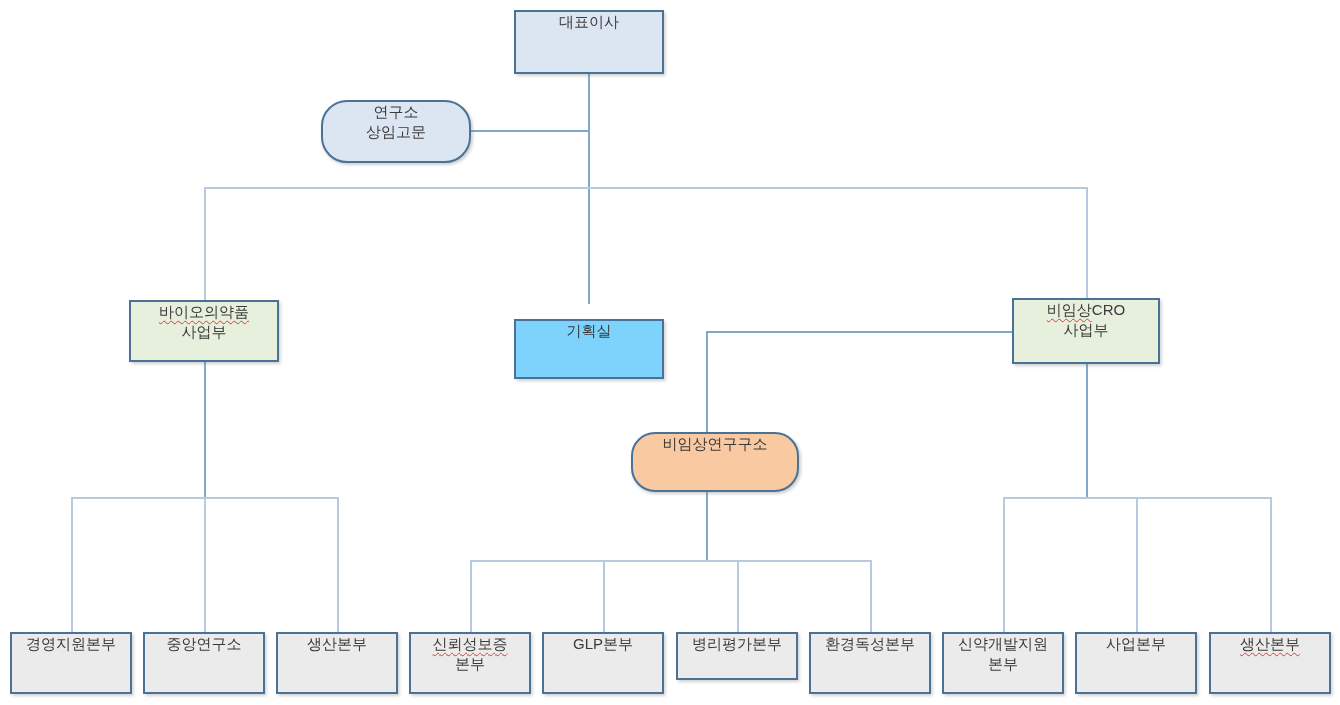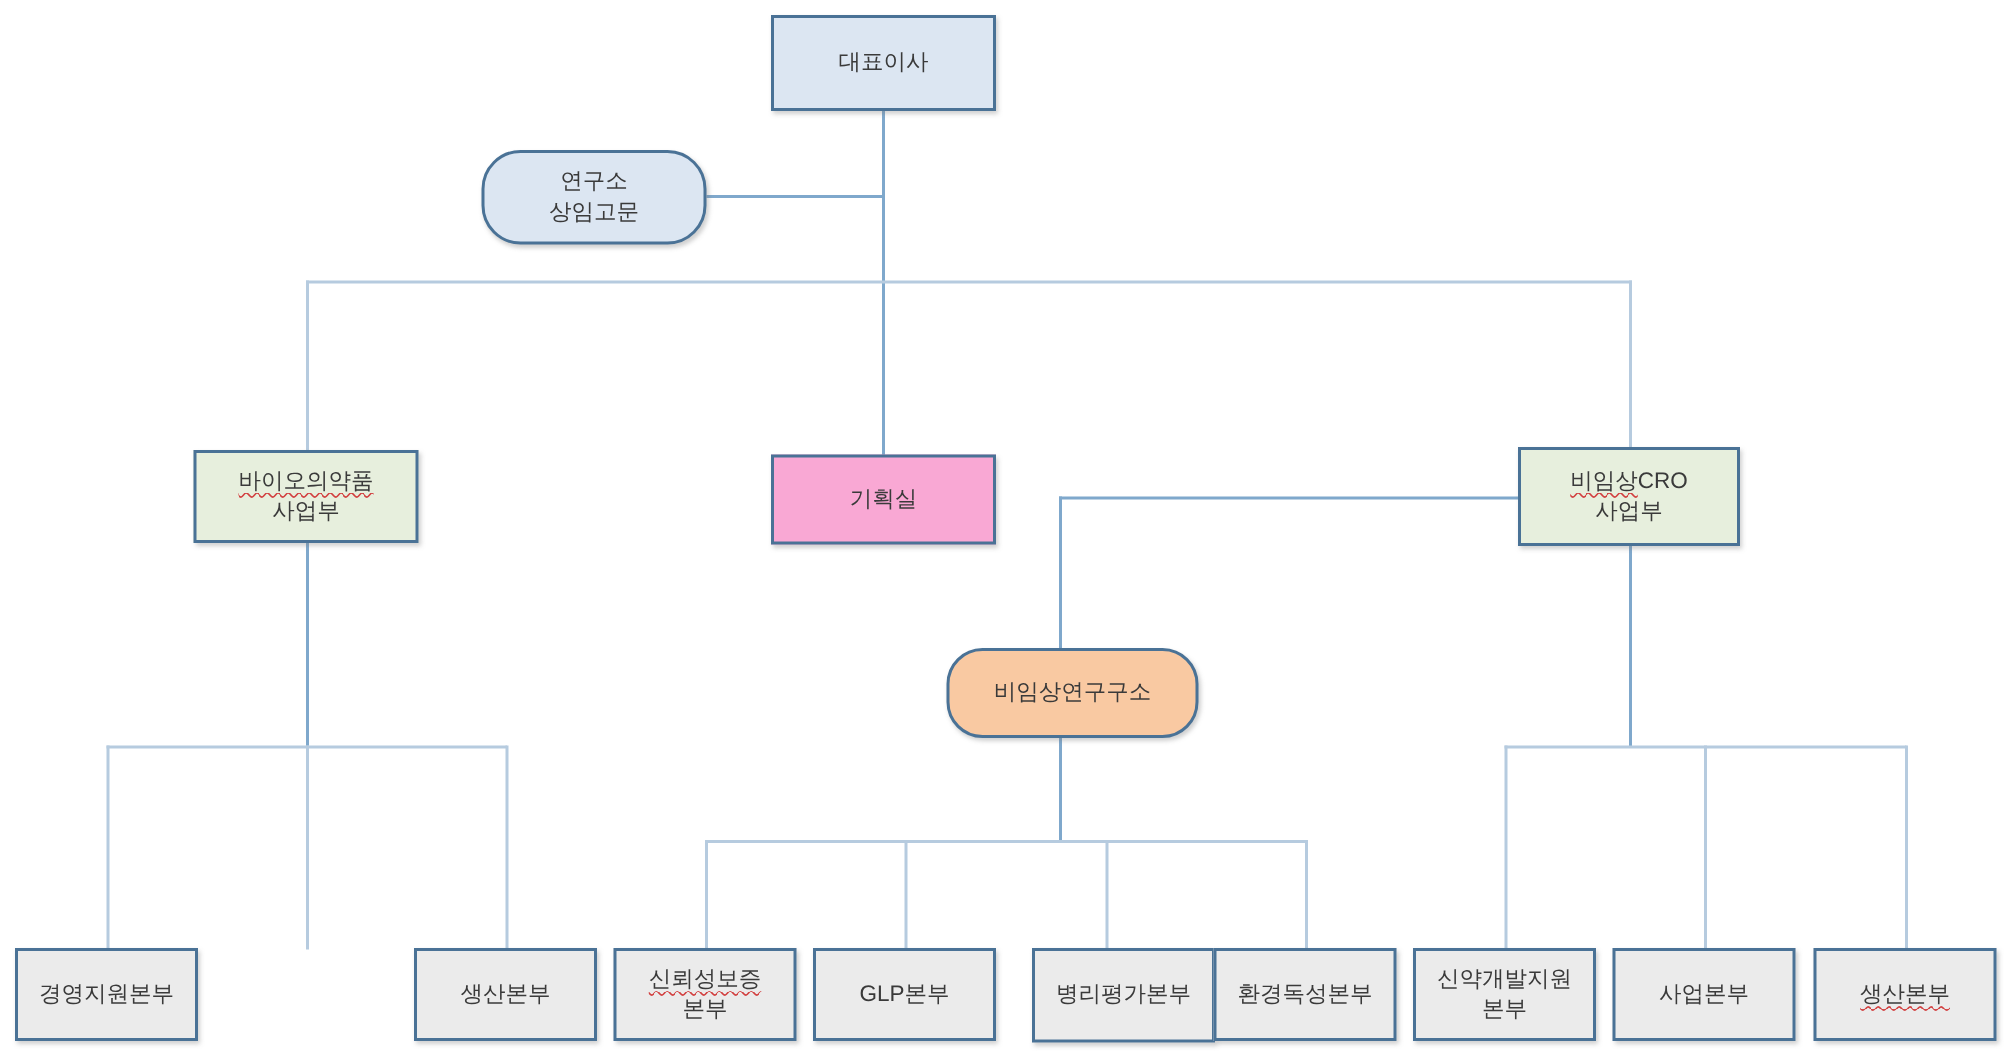--- a/index.html
+++ b/index.html
@@ -2,28 +2,28 @@
 <html><head>
 <meta charset="utf-8">
 <style>
   html,body{margin:0;padding:0;background:#fff;}
   .canvas{
     position:relative;width:1340px;height:705px;background:#ffffff;overflow:hidden;
     font-family:"Liberation Sans","DejaVu Sans",sans-serif;
   }
   .box{
     position:absolute;box-sizing:border-box;
-    display:flex;flex-direction:column;align-items:center;justify-content:center;
+    display:flex;flex-direction:column;align-items:center;justify-content:flex-start;
     border:2.5px solid #4a7296;
     font-size:15px;color:#3a3a3a;text-align:center;line-height:1.35;
     box-shadow:1.5px 2px 3px rgba(120,120,120,0.35);
   }
   .blue{background:#dce6f2;}
   .green{background:#e7efdd;}
-  .yellow{background:#f9a8d4;}
+  .yellow{background:#7dd3fc;margin-top:16px;}
   .orange{background:#f9c9a2;}
   .gray{background:#ebebeb;}
   .lbl{white-space:pre-line;}
   .sq{
     text-decoration-line:underline;
     text-decoration-style:wavy;
     text-decoration-color:#d23f3f;
     text-decoration-thickness:1px;
     text-underline-offset:3px;
   }
@@ -89,35 +89,38 @@
   </div>
 
   <div class="box orange" style="left:631px;top:432px;width:168px;height:60px;border-radius:24px;">
     <span class="lbl">비임상연구구소</span>
   </div>
 
   <div class="box gray" style="left:10px;top:632px;width:122px;height:62px;">
     <span class="lbl">경영지원본부</span>
   </div>
 
+  <div class="box gray" style="left:143px;top:632px;width:122px;height:62px;">
+    <span class="lbl">중앙연구소</span>
+  </div>
 
   <div class="box gray" style="left:276px;top:632px;width:122px;height:62px;">
     <span class="lbl">생산본부</span>
   </div>
 
   <div class="box gray" style="left:409px;top:632px;width:122px;height:62px;">
     <span class="lbl sq">신뢰성보증</span>
     <span class="lbl">본부</span>
   </div>
 
   <div class="box gray" style="left:542px;top:632px;width:122px;height:62px;">
     <span class="lbl">GLP본부</span>
   </div>
 
-  <div class="box gray" style="left:676px;top:632px;width:122px;height:63px;margin-left:12px;">
+  <div class="box gray" style="left:676px;top:632px;width:122px;height:48px;">
     <span class="lbl">병리평가본부</span>
   </div>
 
   <div class="box gray" style="left:809px;top:632px;width:122px;height:62px;">
     <span class="lbl">환경독성본부</span>
   </div>
 
   <div class="box gray" style="left:942px;top:632px;width:122px;height:62px;">
     <span class="lbl">신약개발지원</span>
     <span class="lbl">본부</span>

